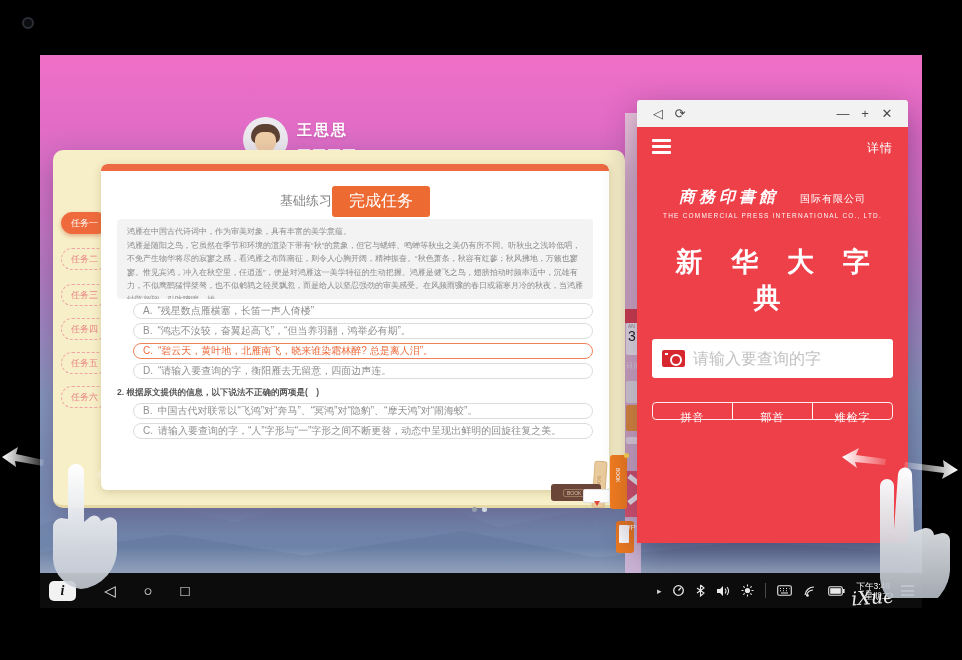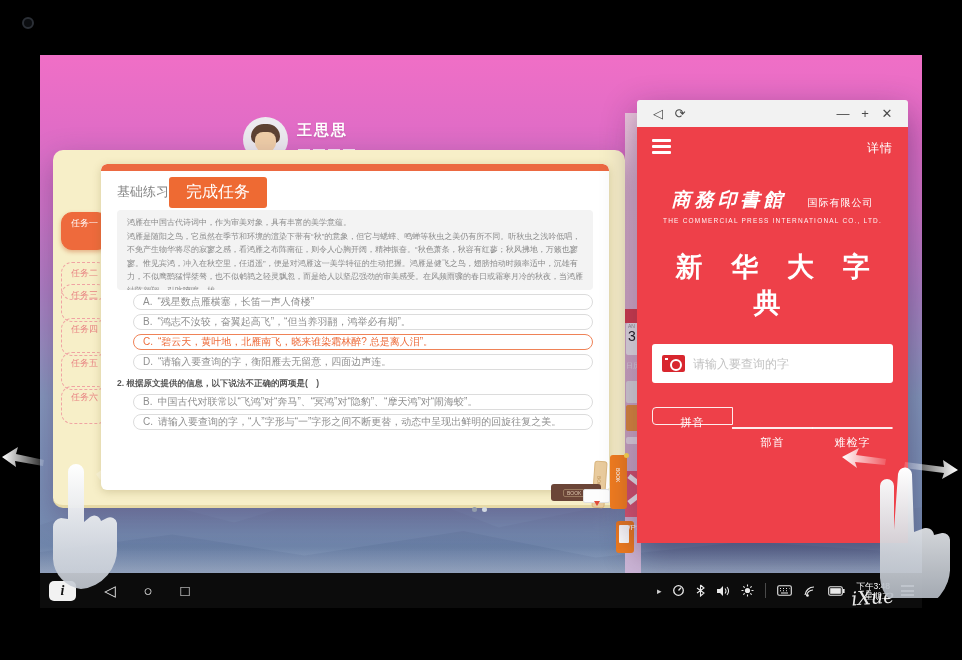--- a/index.html
+++ b/index.html
@@ -46,32 +46,32 @@
   .avatar { position:absolute; left:203px; top:62px; width:45px; height:45px; border-radius:50%; background:#eceaef; overflow:hidden; }
   .avatar .hair { position:absolute; left:8px; top:7px; width:29px; height:20px; border-radius:14px 14px 8px 8px; background:#5d4233; }
   .avatar .face { position:absolute; left:12px; top:15px; width:21px; height:20px; border-radius:8px 8px 9px 9px; background:#f0cfa8; }
   .uname { position:absolute; left:257px; top:66px; color:#fff; font-size:15px; font-weight:bold; letter-spacing:2px; text-shadow:0 1px 2px rgba(160,60,130,.4); }
   .uclip { position:absolute; left:258px; top:90px; width:66px; height:5px; overflow:hidden; }
   .uclip i { display:inline-block; width:12px; height:10px; margin-right:3px; background:rgba(255,255,255,.85); }
 
   
   .panel { position:absolute; left:13px; top:95px; width:572px; height:358px; background:#f7efc8;
     border-radius:10px; box-shadow:0 10px 30px rgba(70,30,80,.35); border-bottom:3px solid #e6d9a6; }
-  .tab { position:absolute; left:8px; width:47px; height:38px; line-height:20px; text-align:center;
+  .tab { position:absolute; left:8px; width:47px; height:22px; line-height:20px; text-align:center;
     font-size:9px; border-radius:11px; }
   .tab.active { background:#ee6a3c; color:#fff; border:1px solid #ee6a3c; box-shadow:0 2px 4px rgba(200,80,30,.4); }
   .tab.active::after { content:""; position:absolute; right:-6px; top:6px; border-top:5px solid transparent;
     border-bottom:5px solid transparent; border-left:7px solid #ee6a3c; }
   .tab.idle { border:1px dashed #f0a3a3; color:#e88282; }
 
   .card { position:absolute; left:48px; top:14px; width:508px; height:326px; background:#fff;
     border-radius:6px; box-shadow:0 2px 8px rgba(120,100,40,.25); overflow:hidden; }
   .card .topbar { height:7px; background:#ec6941; border-radius:6px 6px 0 0; }
   .card .inner { padding:9px 16px 0 16px; }
-  .cardhead { display:flex; justify-content:flex-start; align-items:center; height:24px; }
+  .cardhead { display:flex; justify-content:center; align-items:center; height:24px;margin-top:9px; }
   .cardtitle { font-size:13px; color:#848484; }
   .donebtn { background:#ee6a33; color:#fff; font-size:16px; padding:5px 17px; border:none; border-radius:3px; }
   .passage { margin-top:6px; background:#f3f3f3; border-radius:4px; padding:6px 10px; height:80px; overflow:hidden;
     font-size:8px; line-height:13.5px; color:#8b8b8b; }
   .qtitle { margin-top:8px; font-size:8.5px; font-weight:600; color:#555; white-space:nowrap; overflow:hidden; }
   .opt { margin:4px 0 0 16px; height:16px; line-height:14px; border:1px solid #dcdcdc; border-radius:9px;
     padding:0 9px; font-size:10px; color:#8f8f8f; white-space:nowrap; overflow:hidden; }
   .opt .k { margin-right:5px; }
   .opt.sel { border-color:#ef8257; color:#ed6b3a; }
 
@@ -98,34 +98,34 @@
   
   .dict { position:absolute; left:597px; top:45px; width:271px; height:443px; box-shadow:0 12px 34px rgba(40,20,60,.45); border-radius:3px 3px 0 0; }
   .dict-titlebar { height:27px; background:#f2f2f2; border-radius:3px 3px 0 0; display:flex; align-items:center; padding:0 10px; }
   .tb-ic { color:#4a4a4a; font-size:13px; line-height:27px; width:22px; text-align:center; cursor:default; }
   .tb-sp { flex:1; }
   .dict-body { height:416px; background:#ee4049; color:#fff; position:relative; overflow:hidden; }
   .dict-head { display:flex; justify-content:space-between; align-items:center; padding:12px 15px 0 15px;gap:24px; }
   .burger i { display:block; width:19px; height:2.5px; background:#fff; margin:0 0 3.5px 0; border-radius:1px; }
   .details { font-size:12px; letter-spacing:1px; }
   .logo { text-align:center; margin-top:30px; }
-  .logo-cn { font-family:"Liberation Serif","DejaVu Serif",serif; font-style:italic; font-weight:bold; font-size:19px; letter-spacing:4px; }
+  .logo-cn { font-family:"Liberation Serif","DejaVu Serif",serif; font-style:italic; font-weight:bold; font-size:16px; letter-spacing:4px; }
   .logo-suffix { font-size:10px; font-style:normal; letter-spacing:1px; margin-left:21px; }
   .logo-en { font-size:6.5px; letter-spacing:1.2px; margin-top:4px; opacity:.95; }
   .dict-title { text-align:center; margin-top:25px; font-family:"Liberation Serif","DejaVu Serif",serif;
     font-weight:bold; font-size:27px; letter-spacing:11px; text-indent:11px; }
   .searchbox { margin:23px 15px 0 15px; height:39px; background:#fff; border-radius:3px; display:flex; align-items:center; }
   .camicon { width:23px; height:17px; background:#d8262e; border-radius:2px; margin:0 8px 0 10px; position:relative; flex:none; }
   .camicon::before { content:""; position:absolute; left:8px; top:4px; width:8px; height:8px; border:2px solid #fff; border-radius:50%; }
   .camicon::after { content:""; position:absolute; left:3px; top:3px; width:3px; height:2px; background:#fff; }
-  .searchbox input { border:none; outline:none; flex:1; font-size:12px; color:#444; font-family:inherit; background:transparent; }
+  .searchbox input { border:none; outline:none; flex:1; font-size:16px; color:#444; font-family:inherit; background:transparent; }
   .searchbox input::placeholder { color:#c2c2c2; }
   .dict-tabs { margin:24px 15px 0 15px; display:flex; height:18px; }
   .dict-tab { flex:1; border:1px solid rgba(255,255,255,.9); text-align:center; line-height:28px; font-size:11px; letter-spacing:1px; }
-  .dict-tab + .dict-tab { margin-left:-1px;margin-top:20px; }
+  .dict-tab + .dict-tab { margin-left:-1px; }
   .dict-tab:first-child { border-radius:4px 0 0 4px; }
   .dict-tab:last-child { border-radius:0 4px 4px 0; }
 
   
   .taskbar { position:absolute; left:0; bottom:0; width:882px; height:35px; background:#0c0c0c; display:flex; align-items:center; }
   .ixlogo { width:27px; height:20px; background:#f2f2f2; border-radius:5px; margin-left:9px;
     font-family:"Liberation Serif","DejaVu Serif",serif; font-style:italic; font-weight:bold;
     color:#111; font-size:14px; text-align:center; line-height:19px; }
   .navico { color:#e9e9e9; font-size:15px; margin-left:28px; }
   .tb-right { margin-left:auto; display:flex; align-items:center; gap:11px; padding-right:8px; }
@@ -176,21 +176,21 @@
 
   <div class="avatar">
       <div class="hair"></div>
       <div class="face"></div>
     </div>
   <div class="uname">王思思</div>
   <div class="uclip"><i></i><i></i><i></i><i></i></div>
 
   <div class="panel">
     <div class="tab active" style="top:62px">任务一</div>
-    <div class="tab idle" style="top:112px">任务二</div>
+    <div class="tab idle" style="top:98px">任务二</div>
     <div class="tab idle" style="top:134px">任务三</div>
     <div class="tab idle" style="top:168px">任务四</div>
     <div class="tab idle" style="top:202px">任务五</div>
     <div class="tab idle" style="top:236px">任务六</div>
 
     <div class="card">
       <div class="topbar"></div>
       <div class="inner">
         <div class="cardhead">
           <div class="cardtitle">基础练习</div>

